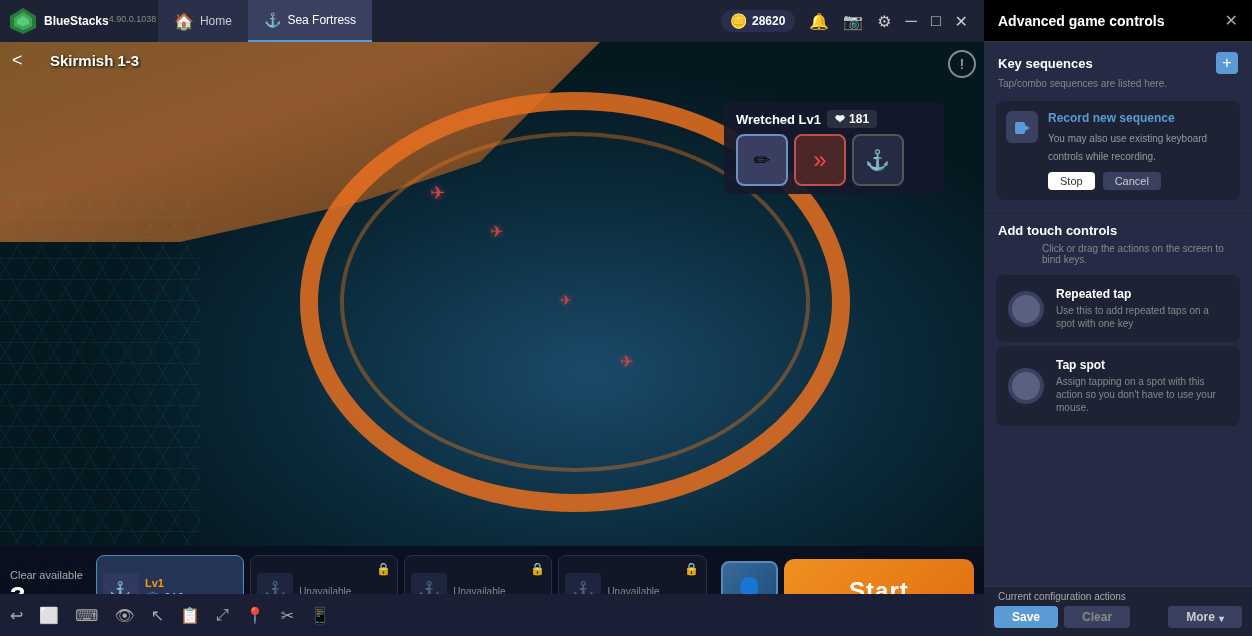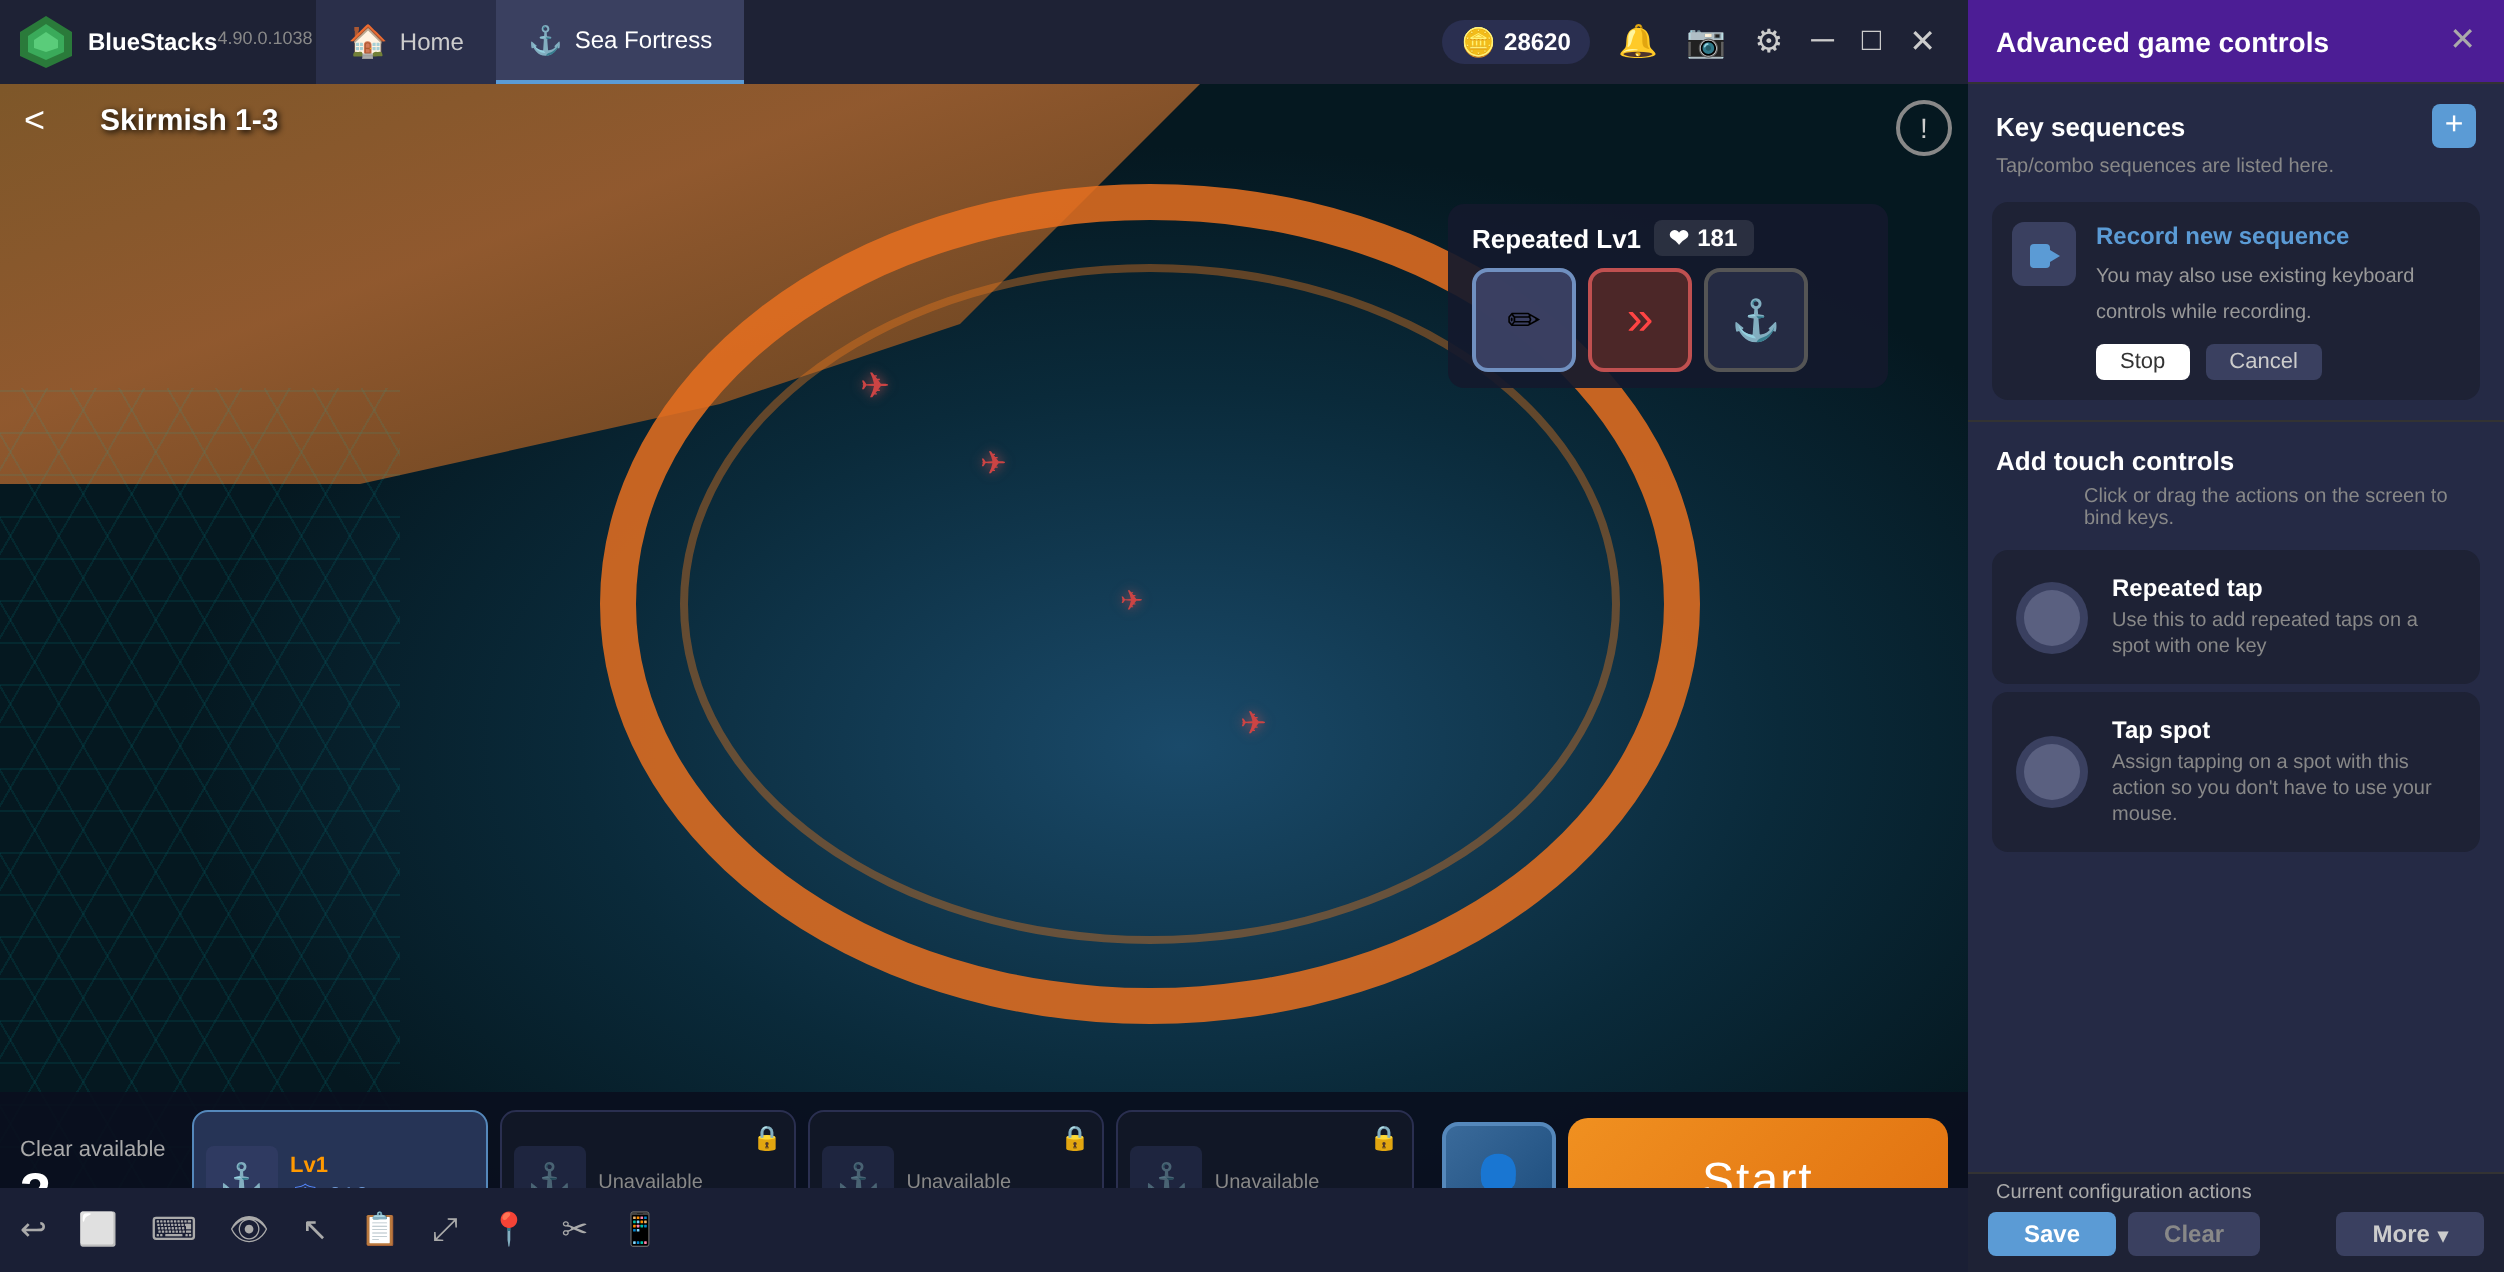--- a/index.html
+++ b/index.html
@@ -347,21 +347,21 @@
 
     
     #start-btn {
       margin-left: auto;
       background: linear-gradient(135deg, #f09020, #e07010);
       border: none;
       border-radius: 10px;
       width: 200px; height: 64px;
       color: #fff;
       font-size: 24px;
-      font-weight: normal;
+      font-weight: bold;
       cursor: pointer;
       letter-spacing: 1px;
     }
 
     
     #bottom-toolbar {
       position: absolute;
       bottom: 0; left: 0; right: 0;
       height: 42px;
       background: #1a1f35;
@@ -381,21 +381,21 @@
     #agc-panel {
       width: 268px;
       height: 636px;
       background: #252a45;
       display: flex;
       flex-direction: column;
       flex-shrink: 0;
       overflow: hidden;
     }
     #agc-header {
-      background: #4c1d95;
+      background: #000000;
       height: 42px;
       display: flex;
       align-items: center;
       padding: 0 14px;
       border-bottom: 1px solid #333;
       flex-shrink: 0;
       gap: 43px;
     }
     #agc-title {
       color: #fff;
@@ -677,21 +677,21 @@
     <div class="ship" style="top:180px;left:490px;font-size:16px;">✈</div>
     <div class="ship" style="top:250px;left:560px;font-size:14px;">✈</div>
     <div class="ship" style="top:310px;left:620px;font-size:16px;">✈</div>
 
     <div id="back-arrow">&lt;</div>
     <div id="breadcrumb">Skirmish 1-3</div>
     <div id="alert-icon">!</div>
 
     <div id="unit-info-box">
       <div id="unit-title">
-        <span>Repeated Lv1</span>
+        <span>Wretched Lv1</span>
         <div class="unit-hp">
           <span>❤</span>
           <span>181</span>
         </div>
       </div>
       <div id="unit-actions">
         <div class="unit-action-btn active">✏</div>
         <div class="unit-action-btn selected" style="font-size:24px;color:#f44;">»</div>
         <div class="unit-action-btn">⚓</div>
       </div>

